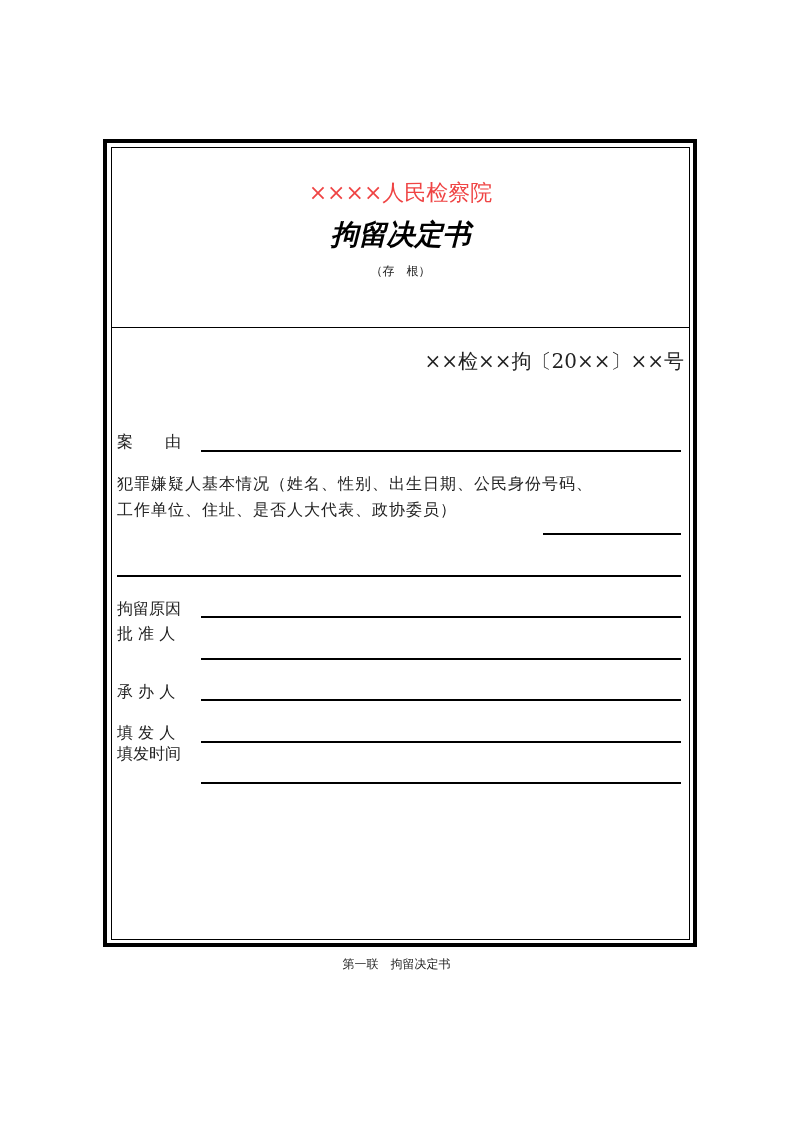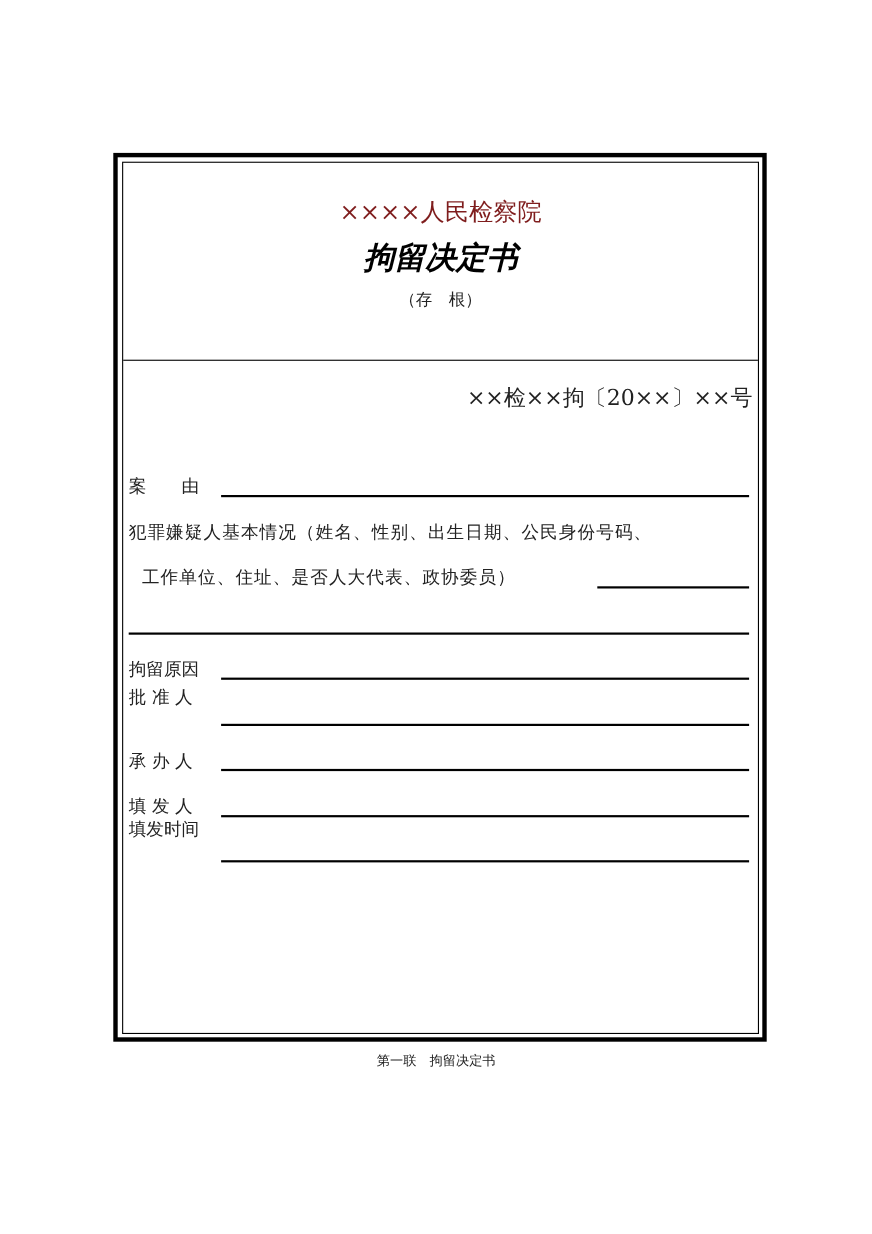--- a/index.html
+++ b/index.html
@@ -5,26 +5,26 @@
   html, body { margin: 0; padding: 0; background: #ffffff; }
   body { width: 793px; height: 1122px; position: relative; overflow: hidden;
          font-family: "DejaVu Serif", "Liberation Serif", serif; color: #1a1a1a; }
   .frame-outer { position: absolute; left: 103px; top: 139px; width: 586px; height: 800px;
                  border: 4px solid #000; }
   .frame-inner { position: absolute; left: 4px; top: 4px; right: 3px; bottom: 3px;
                  border: 1px solid #000; }
   .header-divider { position: absolute; left: 0; right: 0; top: 179px; height: 0;
                     border-top: 1px solid #000; }
   .court { position: absolute; left: 0; right: 0; top: 30px; text-align: center;
-           font-size: 22px; color: #7f1d1d; letter-spacing: 0px; }
+           font-size: 22px; color: #ef4444; letter-spacing: 0px; }
   .title { position: absolute; left: 0; right: 0; top: 68px; text-align: center;
            font-size: 28px; font-weight: bold; color: #000;
            font-family: "DejaVu Sans", "Liberation Sans", sans-serif; font-style: italic; }
   .subtitle { position: absolute; left: 0; right: 0; top: 115px; text-align: center;
-              font-size: 15px; color: #222; }
+              font-size: 12px; color: #222; }
   .docno { position: absolute; right: 5px; top: 200px; font-size: 20px; color: #222; }
   .row { position: absolute; left: 5px; font-size: 16px; color: #222; white-space: nowrap; }
   .uline { position: absolute; height: 0; border-top: 2px solid #000; }
   .footer { position: absolute; left: 0; width: 793px; top: 956px; text-align: center;
             font-size: 12px; color: #222; }
 </style>
 </head>
 <body>
 
 <div class="frame-outer">
@@ -35,21 +35,21 @@
     <div class="subtitle">（存　根）</div>
 
     <div class="header-divider"></div>
 
     <div class="docno">××检××拘〔20××〕××号</div>
 
     <div class="row" style="top:284px;">案　　由</div>
     <div class="uline" style="left:89px; width:480px; top:302px;"></div>
 
     <div class="row" style="top:326px; letter-spacing:1px;">犯罪嫌疑人基本情况（姓名、性别、出生日期、公民身份号码、</div>
-    <div class="row" style="top:367px; letter-spacing:1px;margin-left:12px;">工作单位、住址、是否人大代表、政协委员）</div>
+    <div class="row" style="top:352px; letter-spacing:1px;">工作单位、住址、是否人大代表、政协委员）</div>
     <div class="uline" style="left:431px; width:138px; top:385px;"></div>
     <div class="uline" style="left:5px; width:564px; top:427px;"></div>
 
     <div class="row" style="top:451px;">拘留原因</div>
     <div class="uline" style="left:89px; width:480px; top:468px;"></div>
 
     <div class="row" style="top:476px;">批 准 人</div>
     <div class="uline" style="left:89px; width:480px; top:510px;"></div>
 
     <div class="row" style="top:534px;">承 办 人</div>

